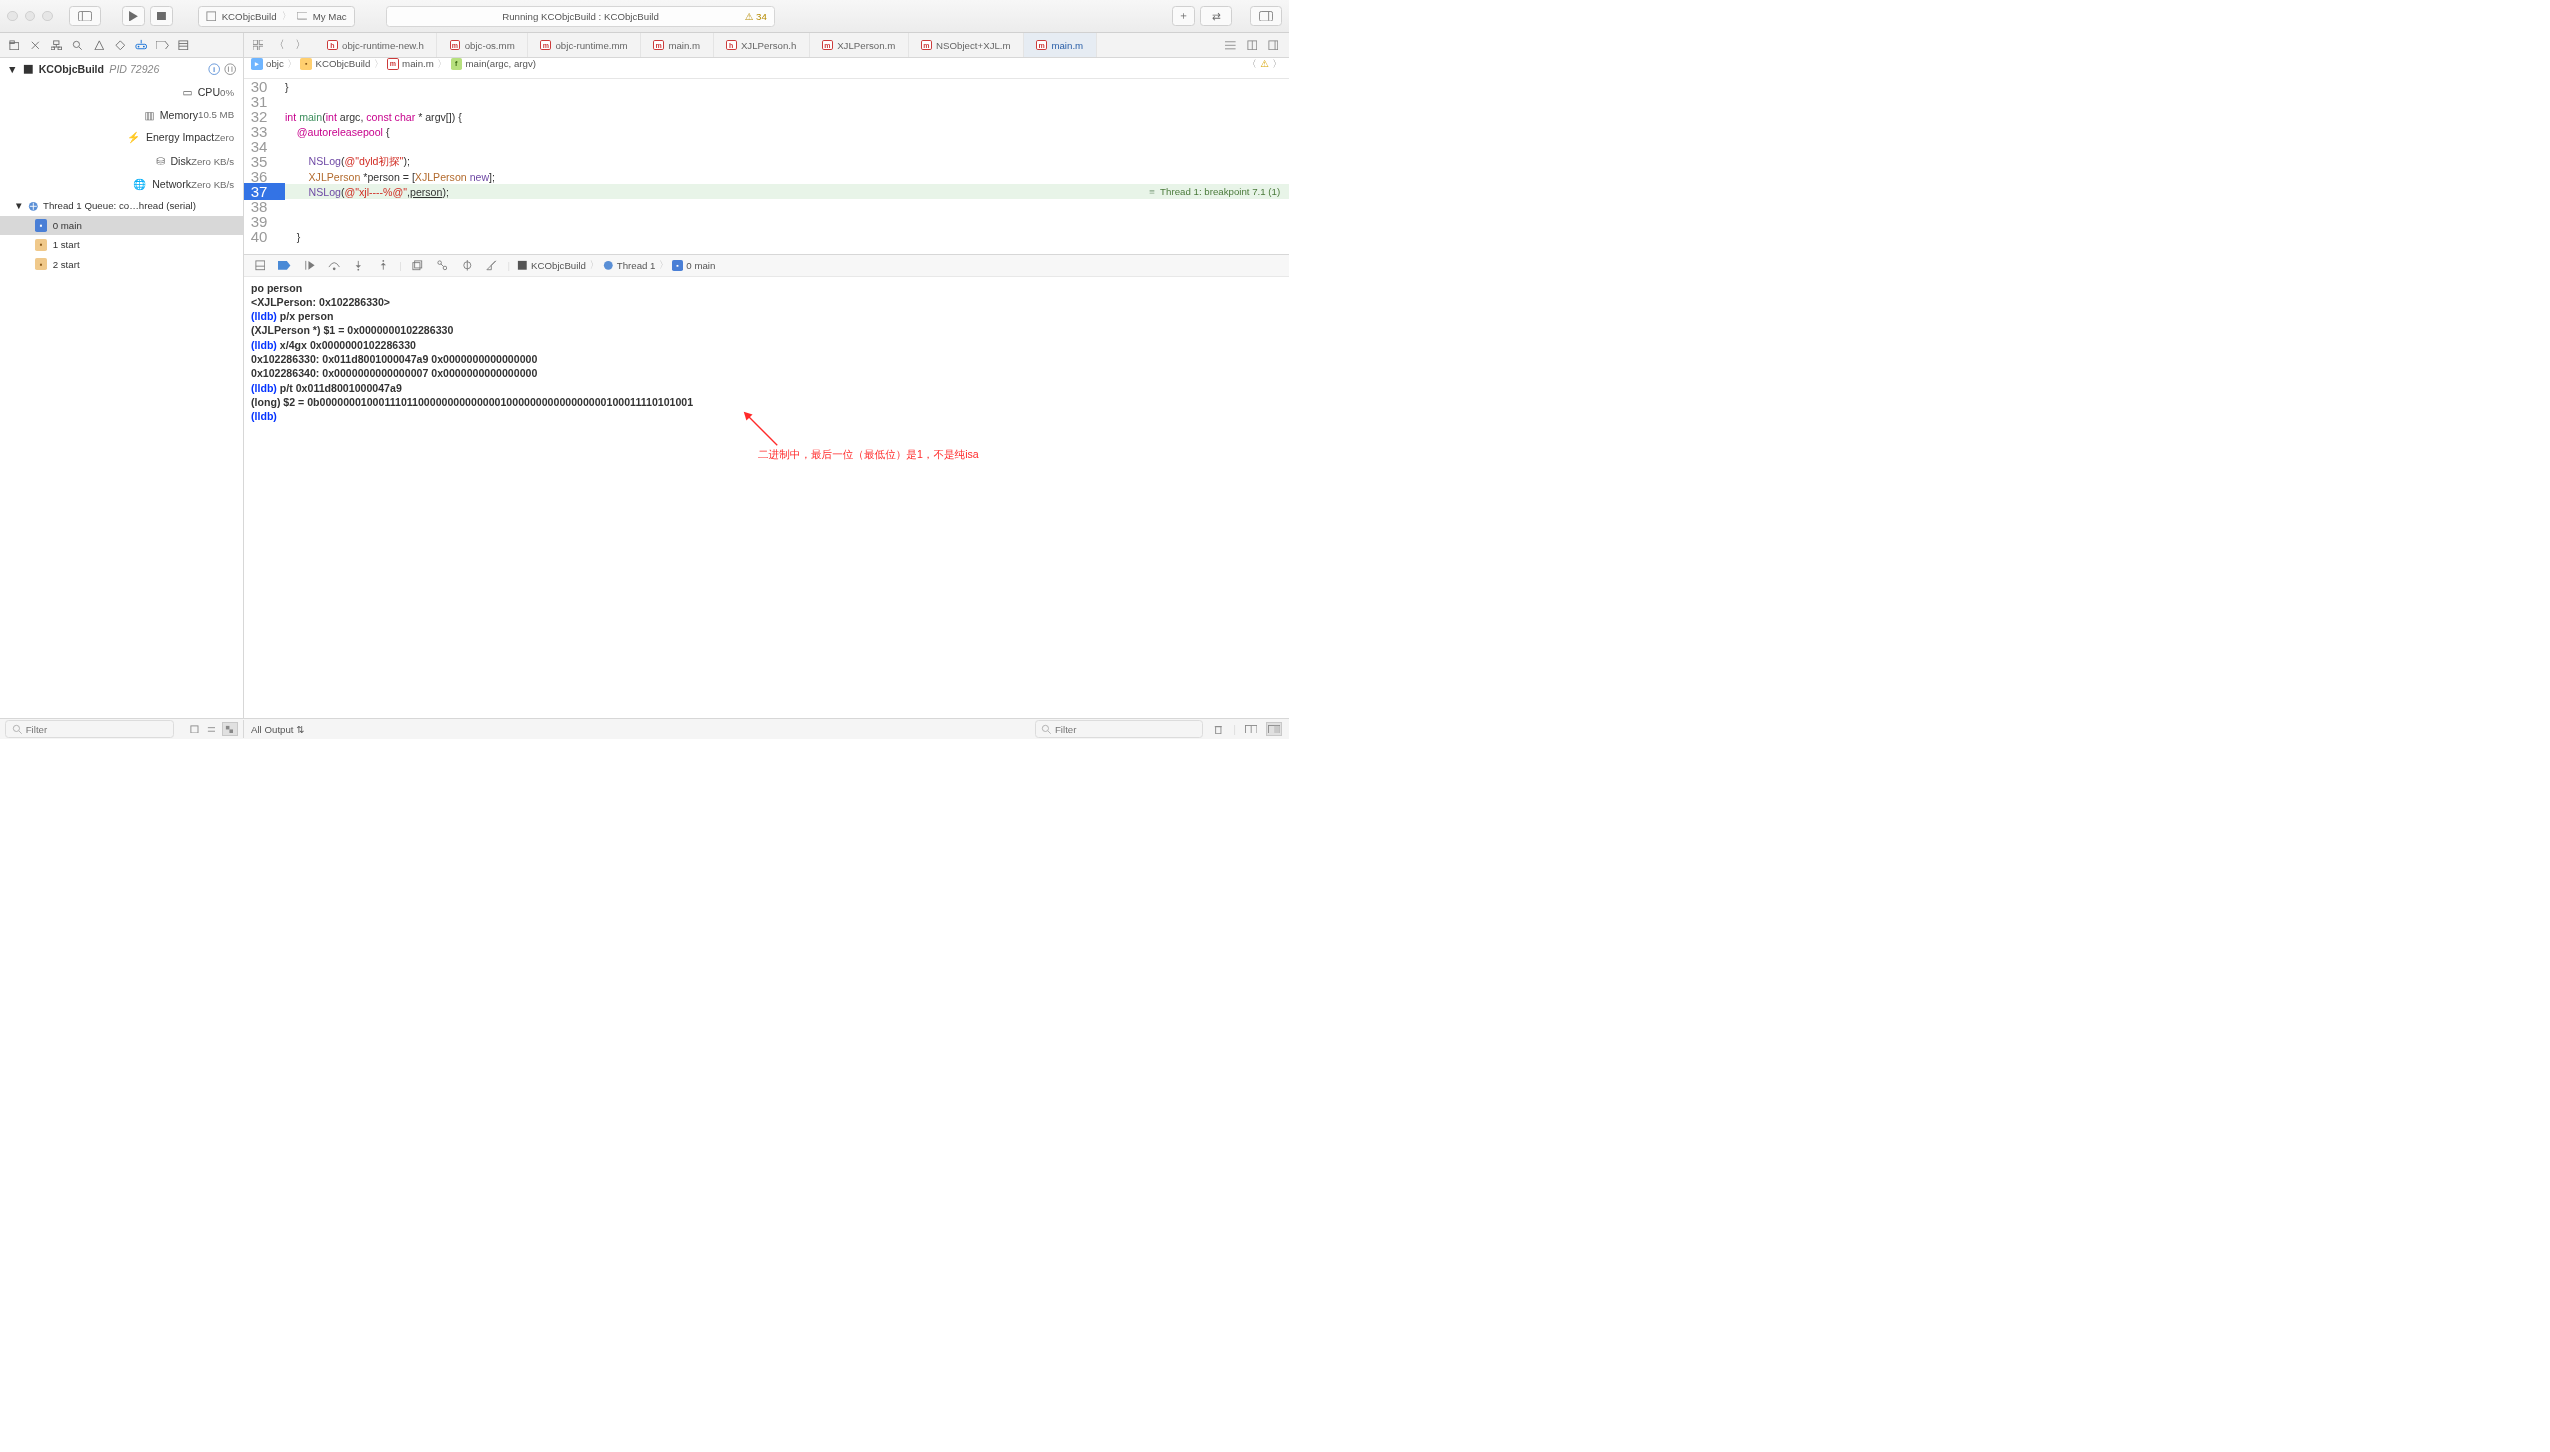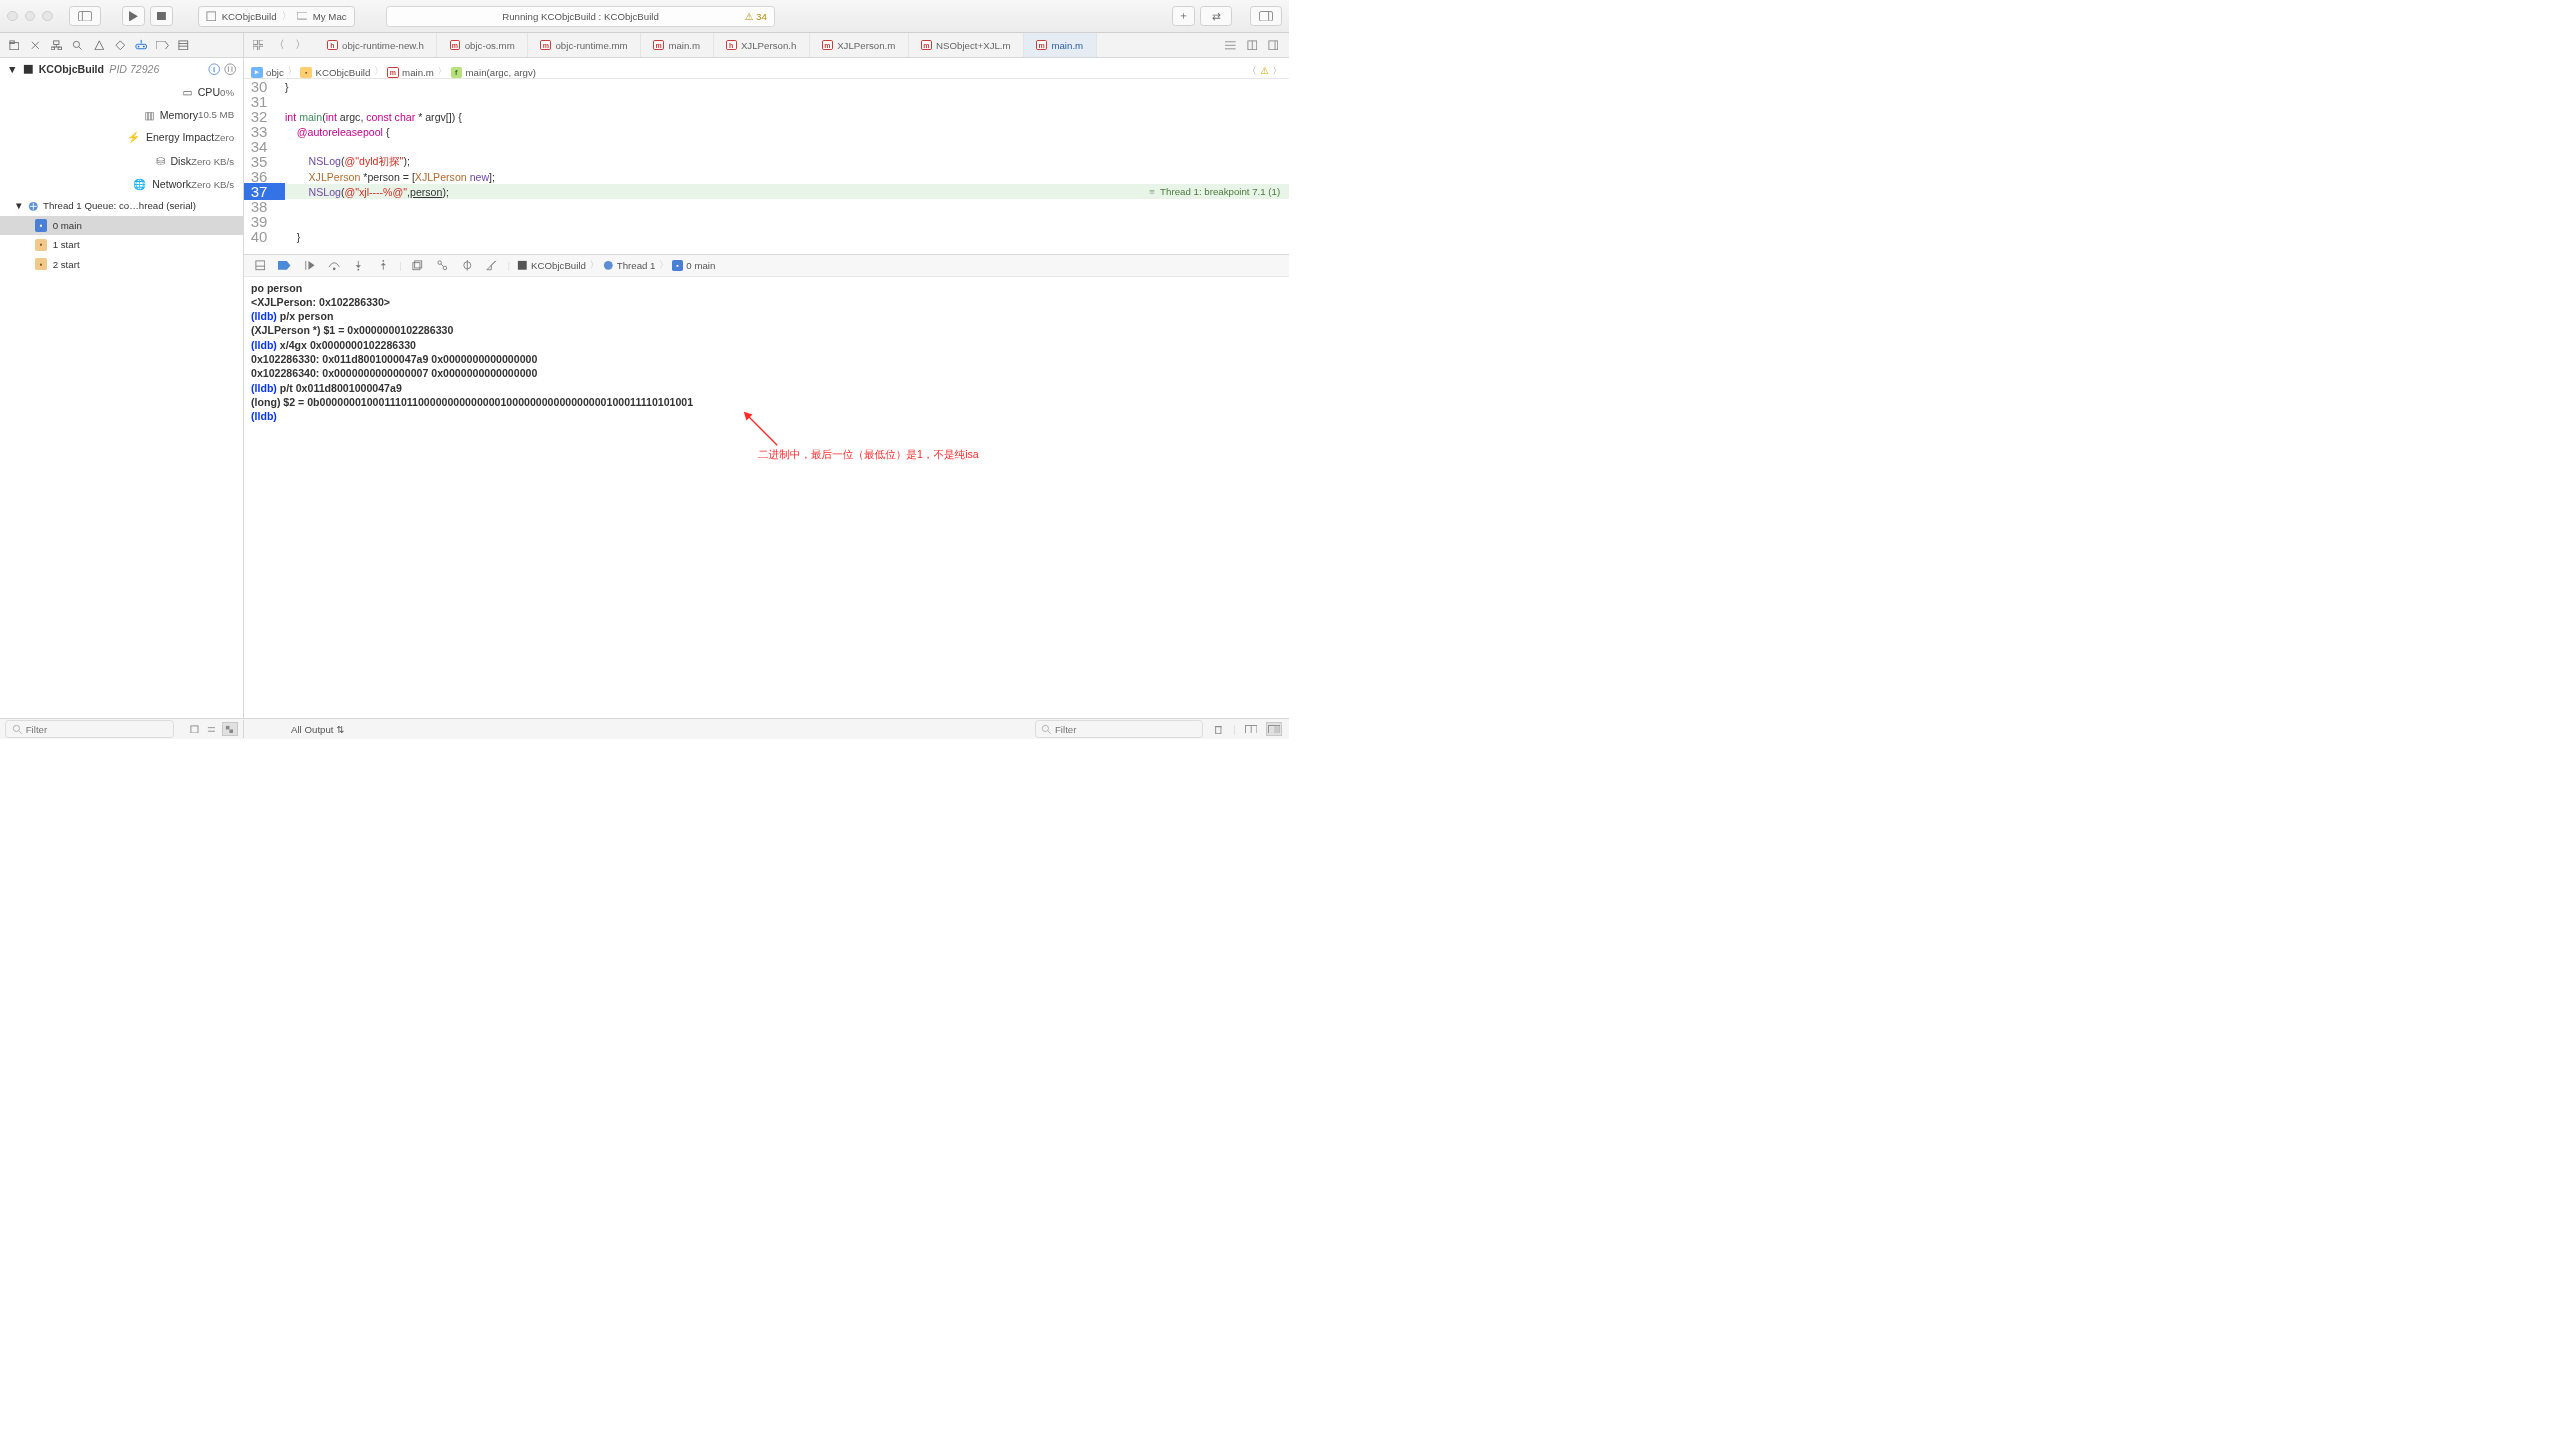--- a/index.html
+++ b/index.html
@@ -31,21 +31,21 @@
 .proc-hdr .pid { color:#888; font-weight:400;font-style:italic;}
 .stat-row { display:flex; align-items:center; justify-content:flex-end; padding:5.3px 8.9px 5.3px 23px; font-size:10.6px; color:#333;}
 .stat-row .val { color:#6c6c6c; font-size:9.7px;}
 .thread-hdr { padding:4.4px 7px 4.4px 14px; display:flex; align-items:center; gap:4.4px; font-size:9.7px; color:#333;}
 .stack-item { padding:3.5px 7px 3.5px 35px; display:flex; align-items:center; gap:5.3px; font-size:9.7px;}
 .stack-item.sel { background:#d8d8d8;}
 .frame-ic { width:12.4px; height:12.4px; display:flex; align-items:center; justify-content:center; font-size:8px; font-weight:bold; border-radius:1.8px;}
 .frame-ic.user { background:#4a7fd6; color:#fff;}
 .frame-ic.sys { background:#f0c98b; color:#8a5a1a;}
 .editor-area { flex:1; display:flex; flex-direction:column; }
-.jump-bar { height:21px; border-bottom:0.9px solid #e6e6e6; display:flex; align-items:flex-end; padding:0 7px; font-size:9.7px; color:#555; gap:3.5px;}
+.jump-bar { height:21px; border-bottom:0.9px solid #e6e6e6; display:flex; align-items:flex-start; padding:0 7px; font-size:9.7px; color:#555; gap:3.5px;}
 .jump-bar .sep { color:#bbb; }
 .jump-bar .jic { width:11.5px; height:11.5px; border-radius:1.8px; display:inline-flex; align-items:center; justify-content:center; font-size:7px; font-weight:bold;}
 .jic.blue { background:#6fb5ff; color:#fff;}
 .jic.fold { background:#ffcf6f; color:#8a5a1a;}
 .jic.m { background:#fff; border:0.9px solid #cc3a3a; color:#cc3a3a;}
 .jic.func { background:#b7e07e; color:#3a6a12;}
 .jump-right { margin-left:auto; display:flex; gap:3.5px; color:#888;}
 .code-pane { flex:0 0 175px; overflow:hidden; background:#fff; font-family: Menlo, Consolas, monospace; font-size:10.6px; position:relative;}
 .line { display:flex; height:15px; align-items:center;}
 .gutter { width:41px; text-align:center; padding-right:11px; color:#9a9a9a; font-size:15px; user-select:none;}
@@ -59,21 +59,21 @@
 .kw-type { color:#6f4aa5;margin-top:23px;}
 .kw-ann { color:#b36b2e;}
 .kw-local { color:#3e8f5e;}
 .kw-uline { text-decoration:underline;}
 .dbg-bar { height:23px; border-top:0.9px solid #d7d7d7; border-bottom:0.9px solid #e8e8e8; background:#f7f7f7; display:flex; align-items:center; padding:0 7px; gap:7px; font-size:9.7px; color:#555;}
 .dbg-bar .db-crumb { display:flex; align-items:center; gap:3.5px;}
 .console { flex:1; overflow:auto; background:#fff; font-family: Menlo, Consolas, monospace; font-size:10.6px; line-height:1.35; padding:3.5px 7px;}
 .console .lldb { color:#0433ff; font-weight:bold;}
 .annot { position:absolute; color:#ff2a2a; font-size:10.6px;}
 .arrow { position:absolute; }
-.bottom-bar { height:21px; background:#f5f5f5; border-top:0.9px solid #d7d7d7; display:flex; align-items:center;gap:40px;}
+.bottom-bar { height:21px; background:#f5f5f5; border-top:0.9px solid #d7d7d7; display:flex; align-items:center;}
 .filter-box { display:flex; align-items:center; gap:3.5px; padding:0 5.3px; height:17.7px; border:0.9px solid #dcdcdc; border-radius:3.5px; color:#9a9a9a; font-size:9.7px;}
 .filter-box input { border:none; outline:none; background:transparent; font-size:9.7px; width:142px; color:#333;}
 .bb-left { width:244px; display:flex; align-items:center; padding:0 5.3px; gap:3.5px; border-right:0.9px solid #d7d7d7;}
 .bb-right { flex:1; display:flex; align-items:center; padding:0 7px; gap:7px;}
 .seg-icons { display:flex; gap:1.8px; margin-left:auto;}
 .mini-ic { width:16px; height:14px; display:flex; align-items:center; justify-content:center; color:#7a7a7a; font-size:9.7px; border:0.9px solid transparent;}
 .mini-ic.on { background:#e0e0e0; border-color:#c8c8c8;}
 svg { display:block; }
 </style>
 </head>

